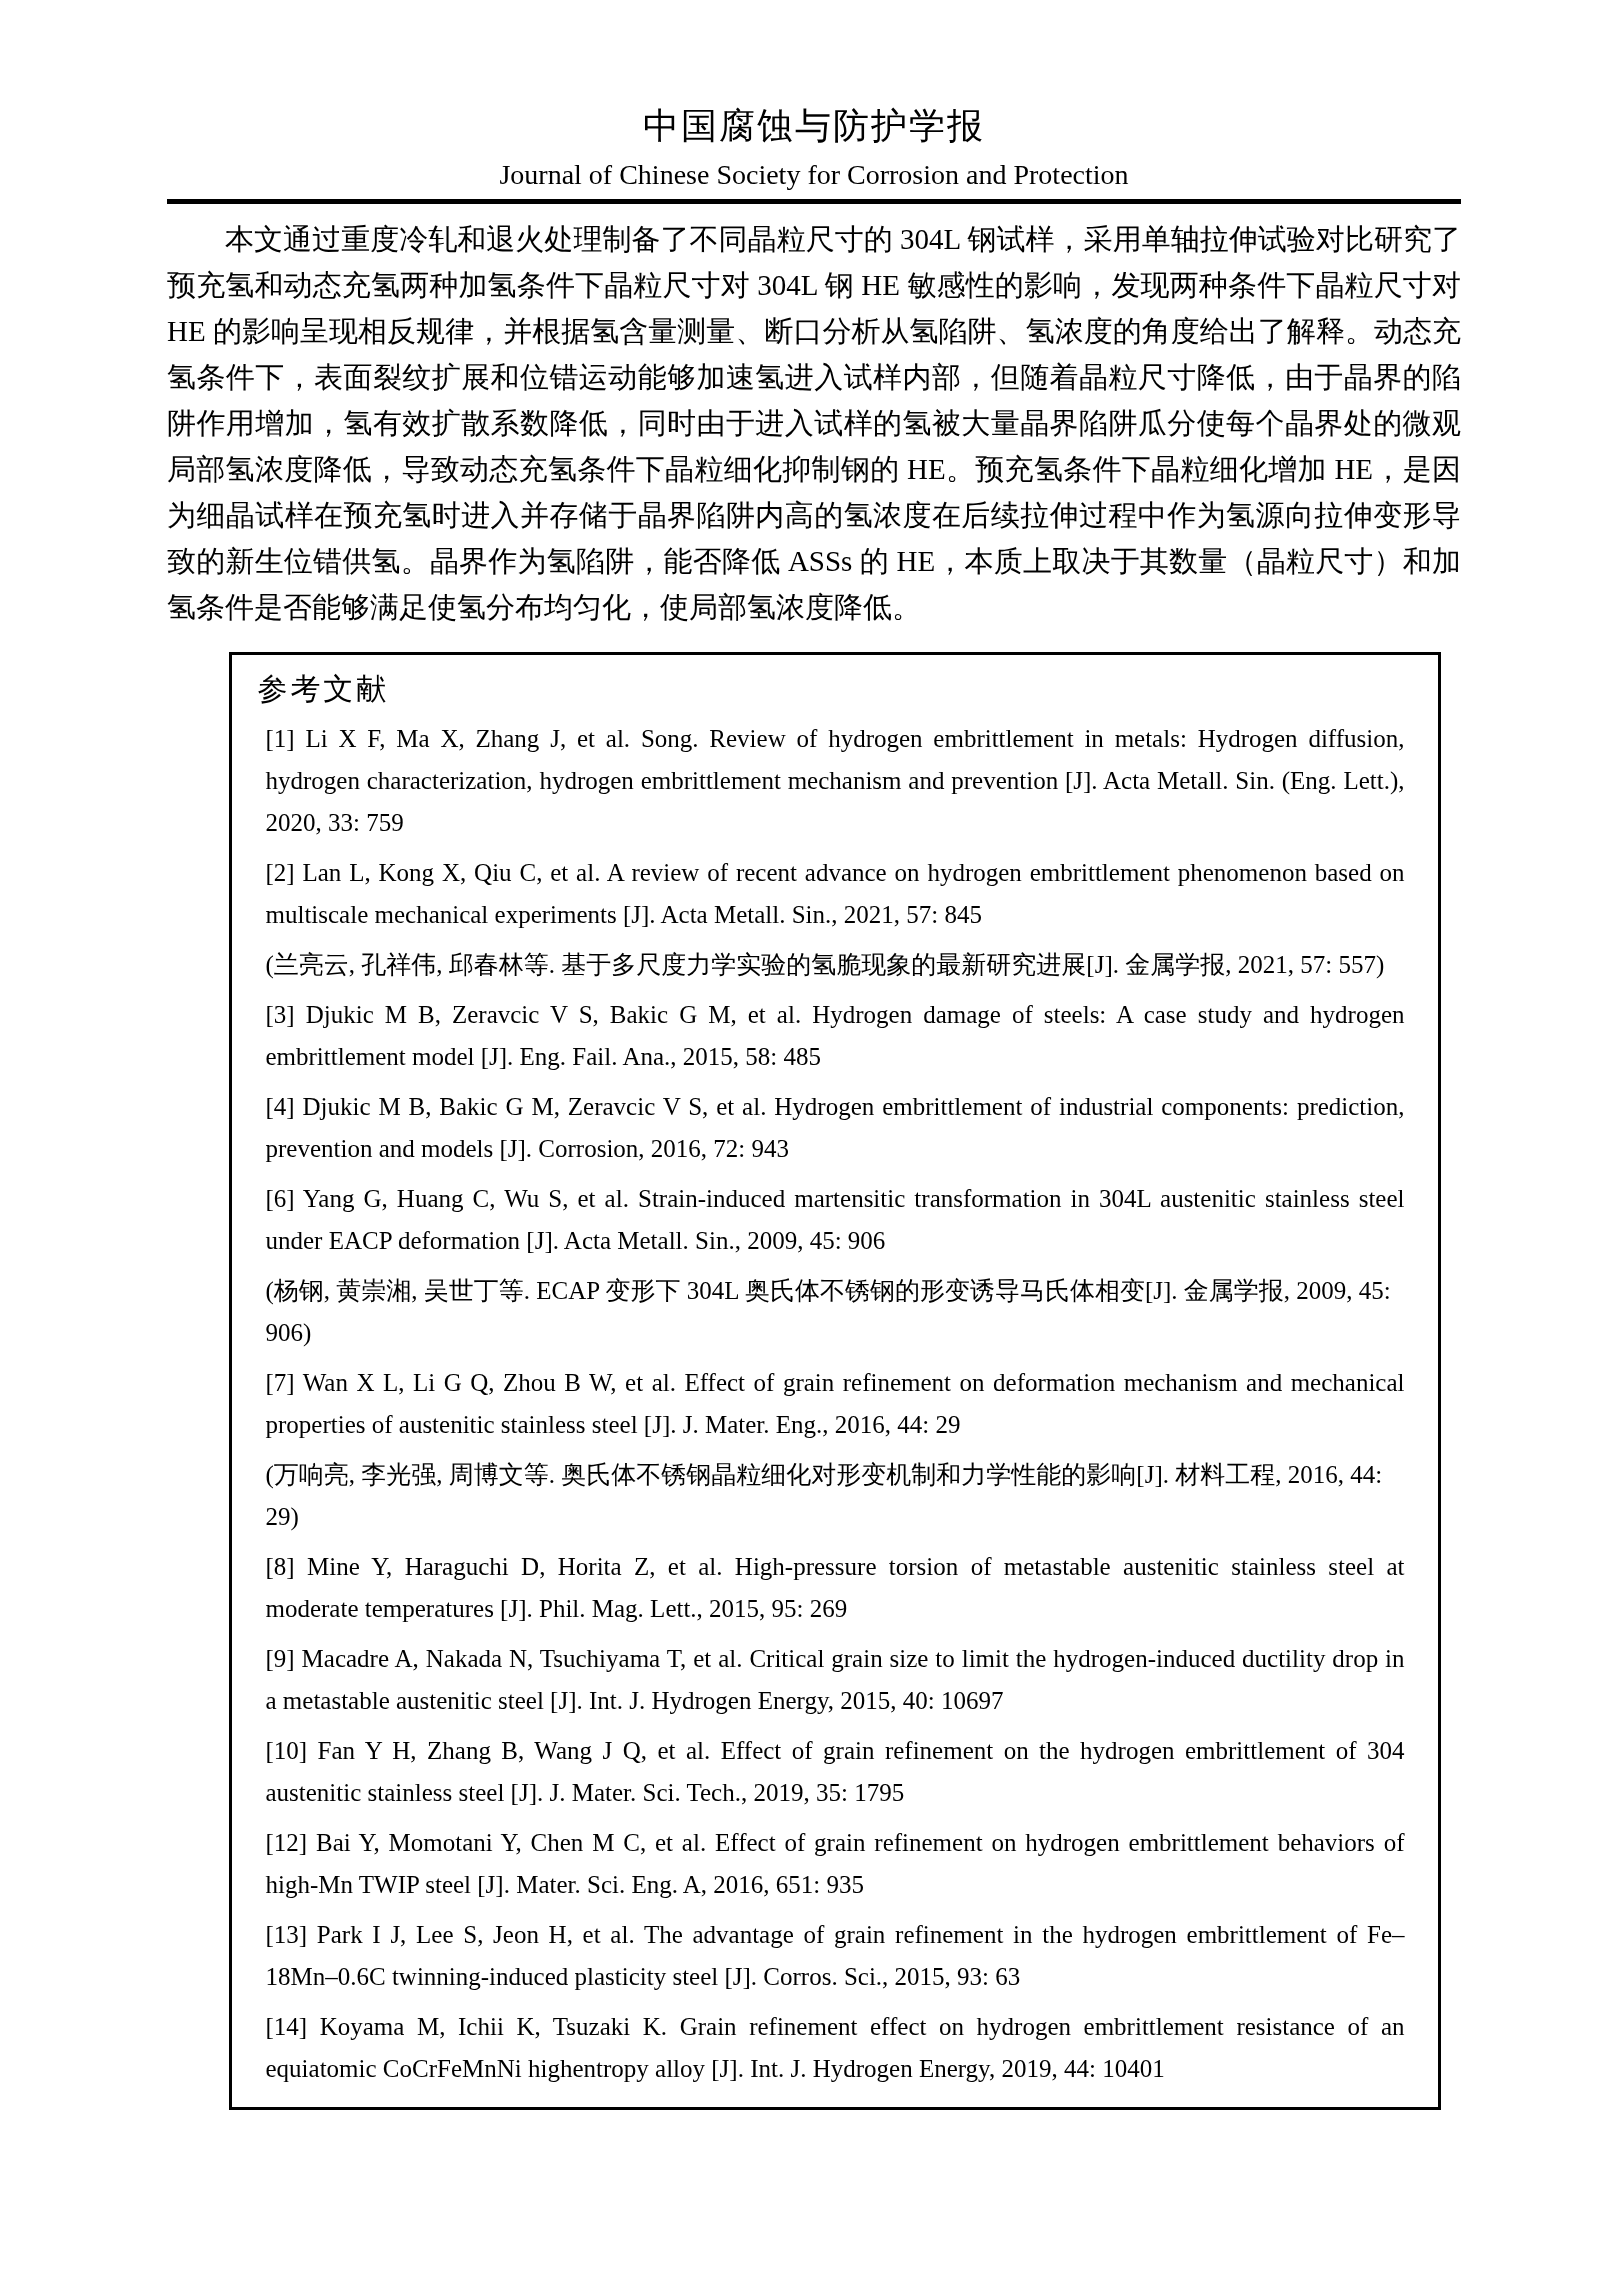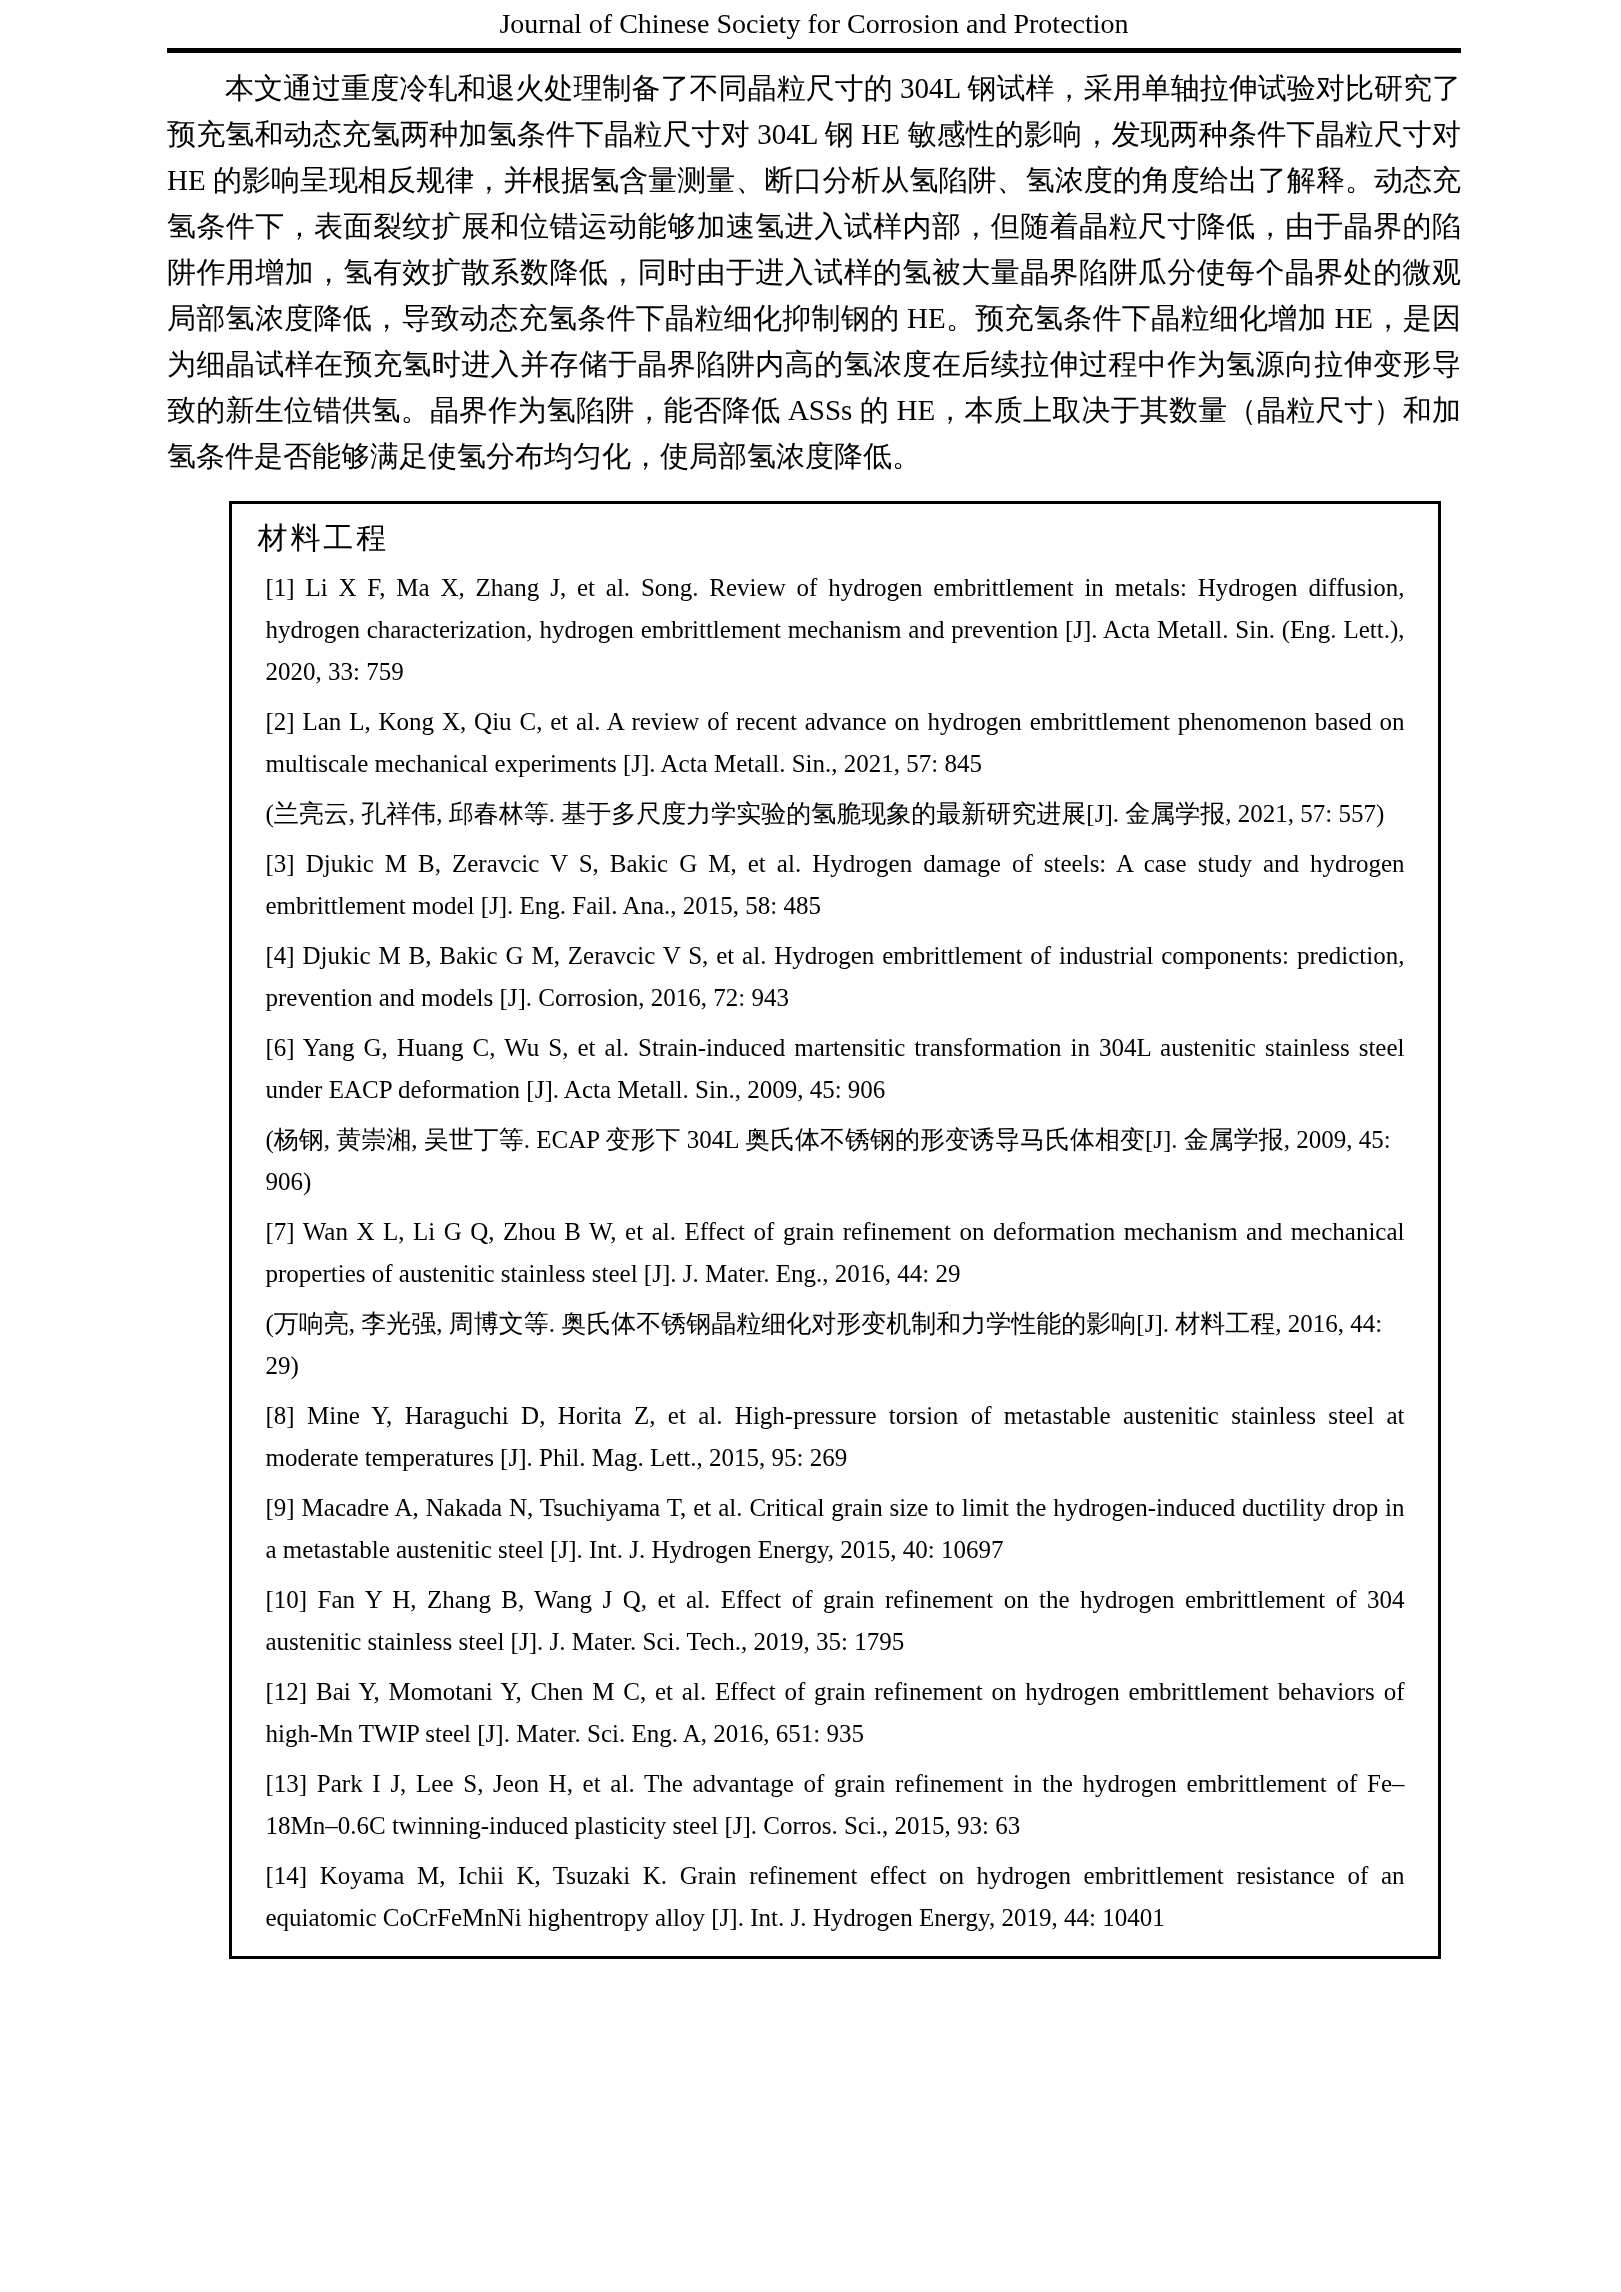--- a/index.html
+++ b/index.html
@@ -71,28 +71,29 @@
   .ref p.note {
     text-align: left;
   }
 </style>
 </head>
 <body>
 
 <div class="page">
 
   <header>
+    <div class="title-zh">中国腐蚀与防护学报</div>
     <div class="title-en">Journal of Chinese Society for Corrosion and Protection</div>
     <div class="rule"></div>
   </header>
 
   <p class="abstract">本文通过重度冷轧和退火处理制备了不同晶粒尺寸的 304L 钢试样，采用单轴拉伸试验对比研究了预充氢和动态充氢两种加氢条件下晶粒尺寸对 304L 钢 HE 敏感性的影响，发现两种条件下晶粒尺寸对 HE 的影响呈现相反规律，并根据氢含量测量、断口分析从氢陷阱、氢浓度的角度给出了解释。动态充氢条件下，表面裂纹扩展和位错运动能够加速氢进入试样内部，但随着晶粒尺寸降低，由于晶界的陷阱作用增加，氢有效扩散系数降低，同时由于进入试样的氢被大量晶界陷阱瓜分使每个晶界处的微观局部氢浓度降低，导致动态充氢条件下晶粒细化抑制钢的 HE。预充氢条件下晶粒细化增加 HE，是因为细晶试样在预充氢时进入并存储于晶界陷阱内高的氢浓度在后续拉伸过程中作为氢源向拉伸变形导致的新生位错供氢。晶界作为氢陷阱，能否降低 ASSs 的 HE，本质上取决于其数量（晶粒尺寸）和加氢条件是否能够满足使氢分布均匀化，使局部氢浓度降低。</p>
 
   <section class="refbox">
-    <h2 class="ref-heading">材料工程</h2>
+    <h2 class="ref-heading">参考文献</h2>
 
     <div class="ref">
       <p>[1] Li X F, Ma X, Zhang J, et al. Song. Review of hydrogen embrittlement in metals: Hydrogen diffusion, hydrogen characterization, hydrogen embrittlement mechanism and prevention [J]. Acta Metall. Sin. (Eng. Lett.), 2020, 33: 759</p>
     </div>
     <div class="ref">
       <p>[2] Lan L, Kong X, Qiu C, et al. A review of recent advance on hydrogen embrittlement phenomenon based on multiscale mechanical experiments [J]. Acta Metall. Sin., 2021, 57: 845</p>
       <p class="note">(兰亮云, 孔祥伟, 邱春林等. 基于多尺度力学实验的氢脆现象的最新研究进展[J]. 金属学报, 2021, 57: 557)</p>
     </div>
     <div class="ref">
       <p>[3] Djukic M B, Zeravcic V S, Bakic G M, et al. Hydrogen damage of steels: A case study and hydrogen embrittlement model [J]. Eng. Fail. Ana., 2015, 58: 485</p>

